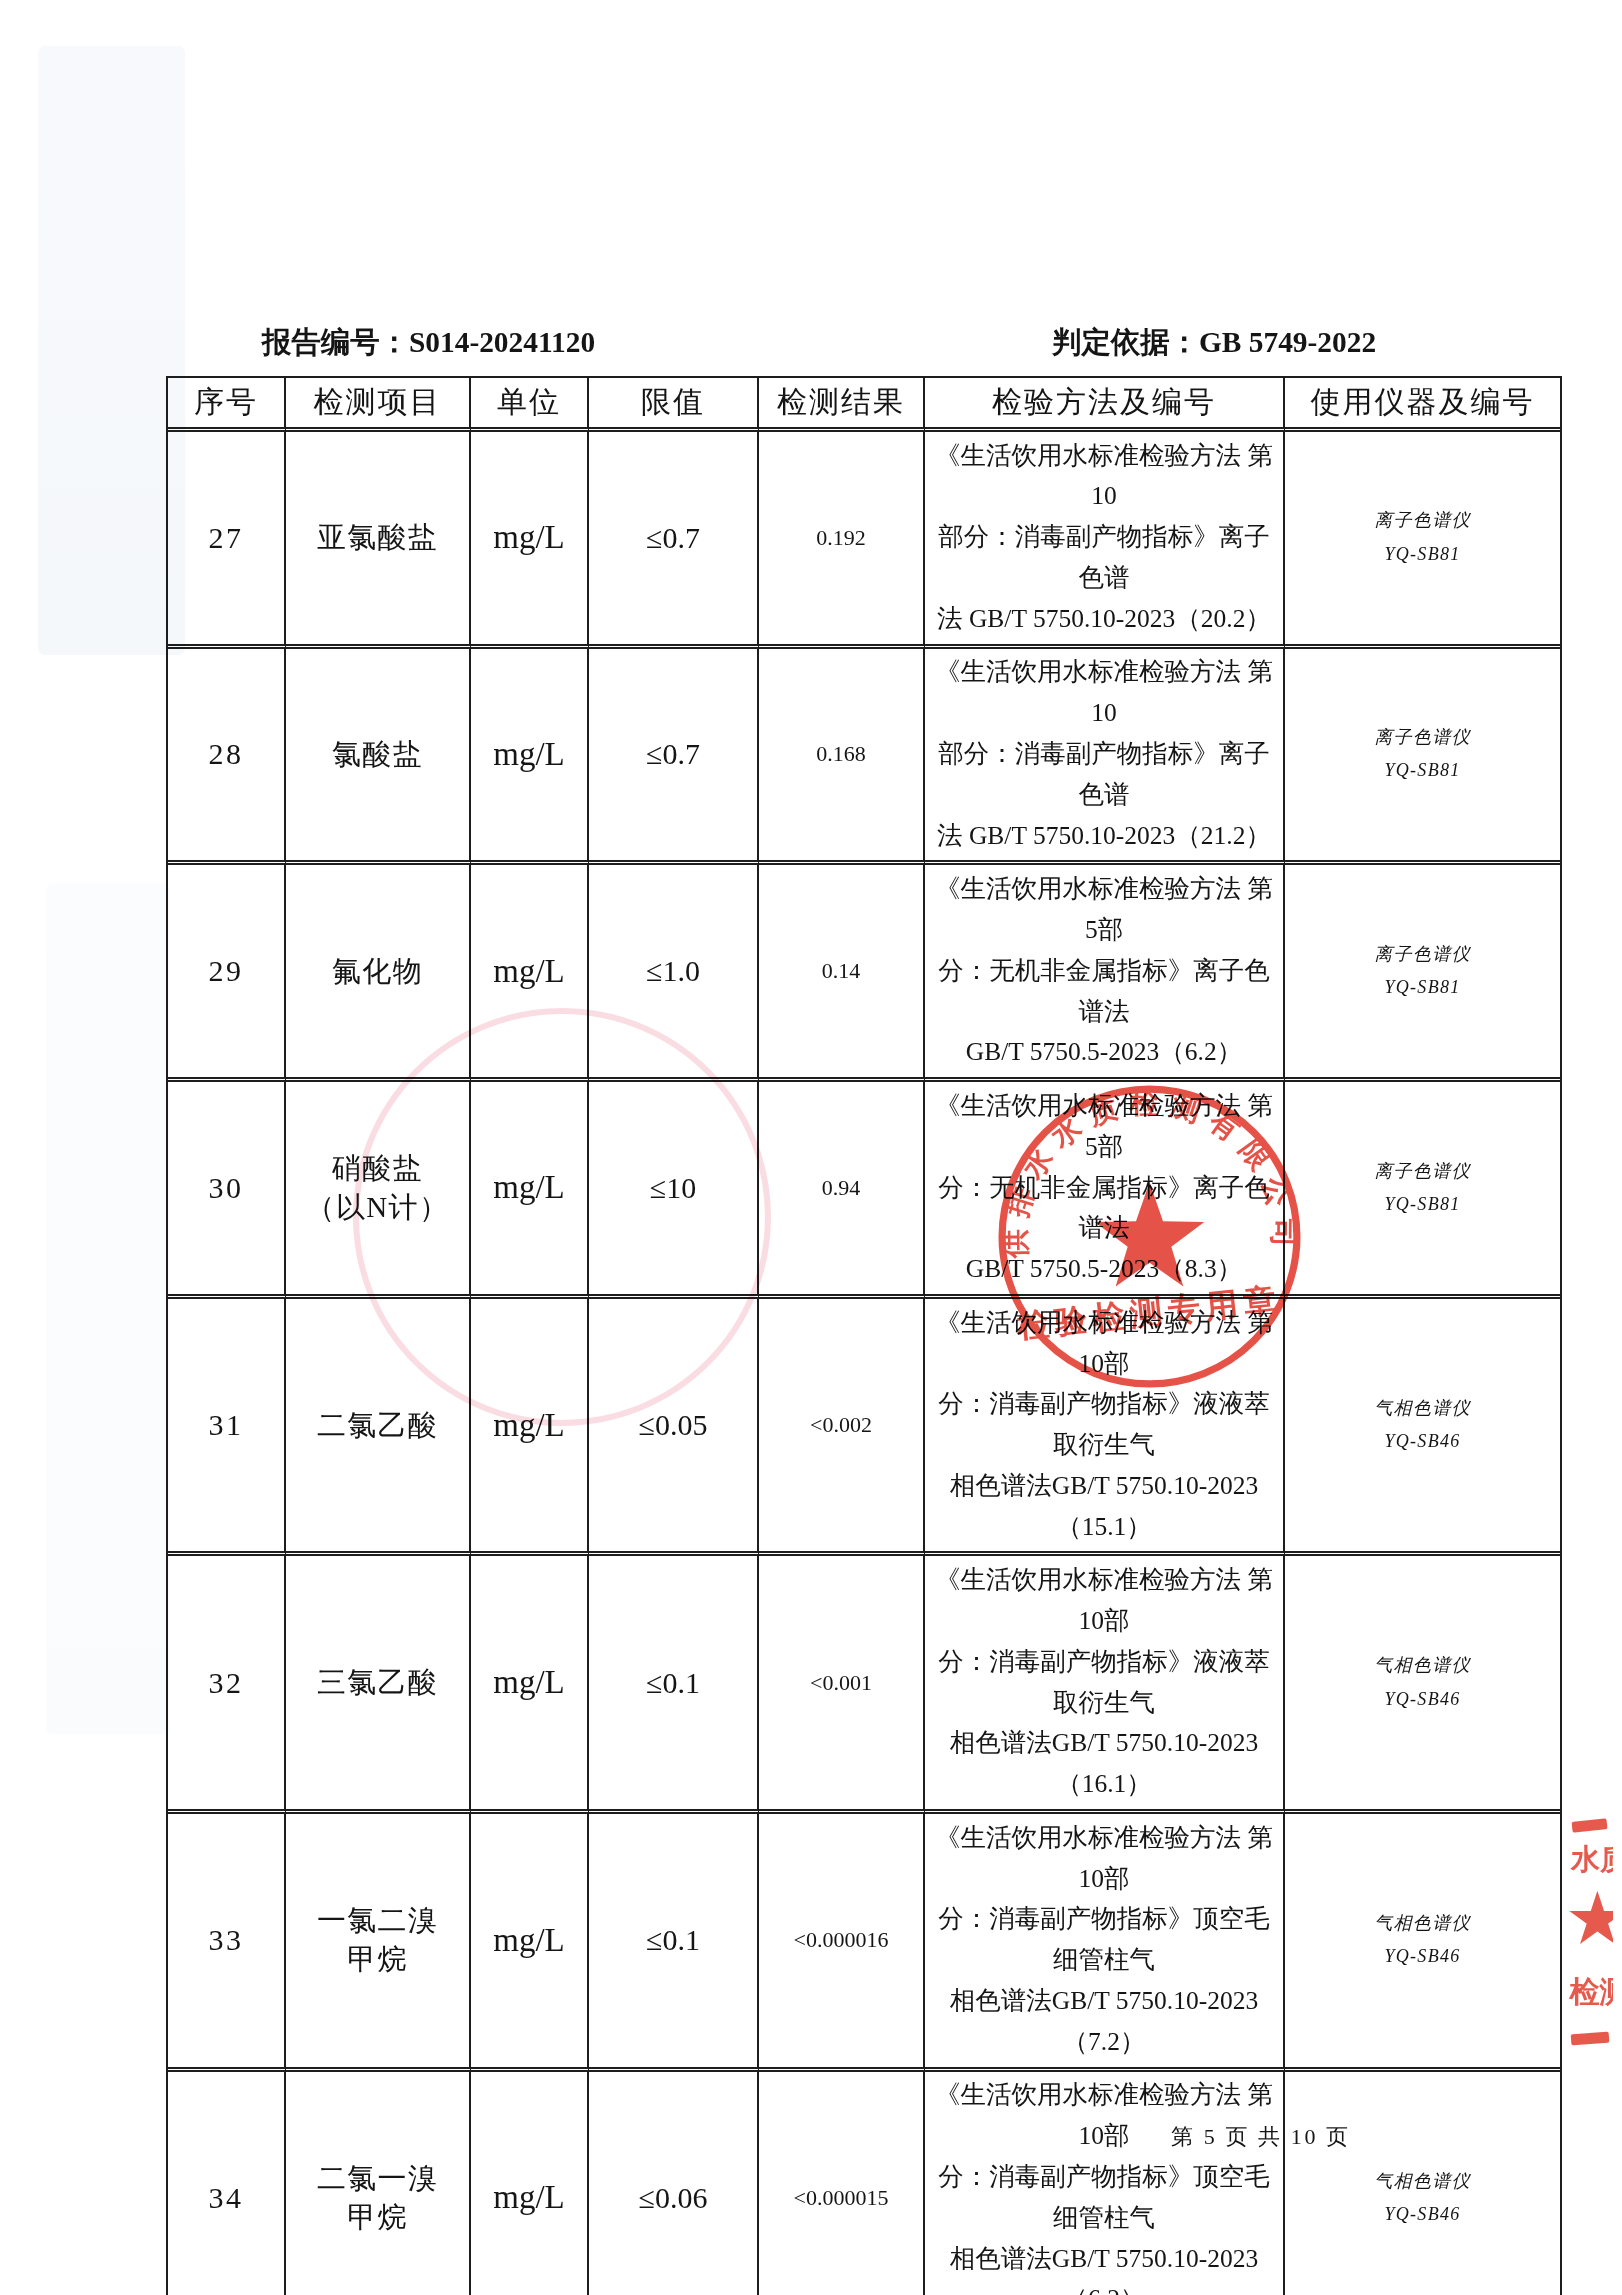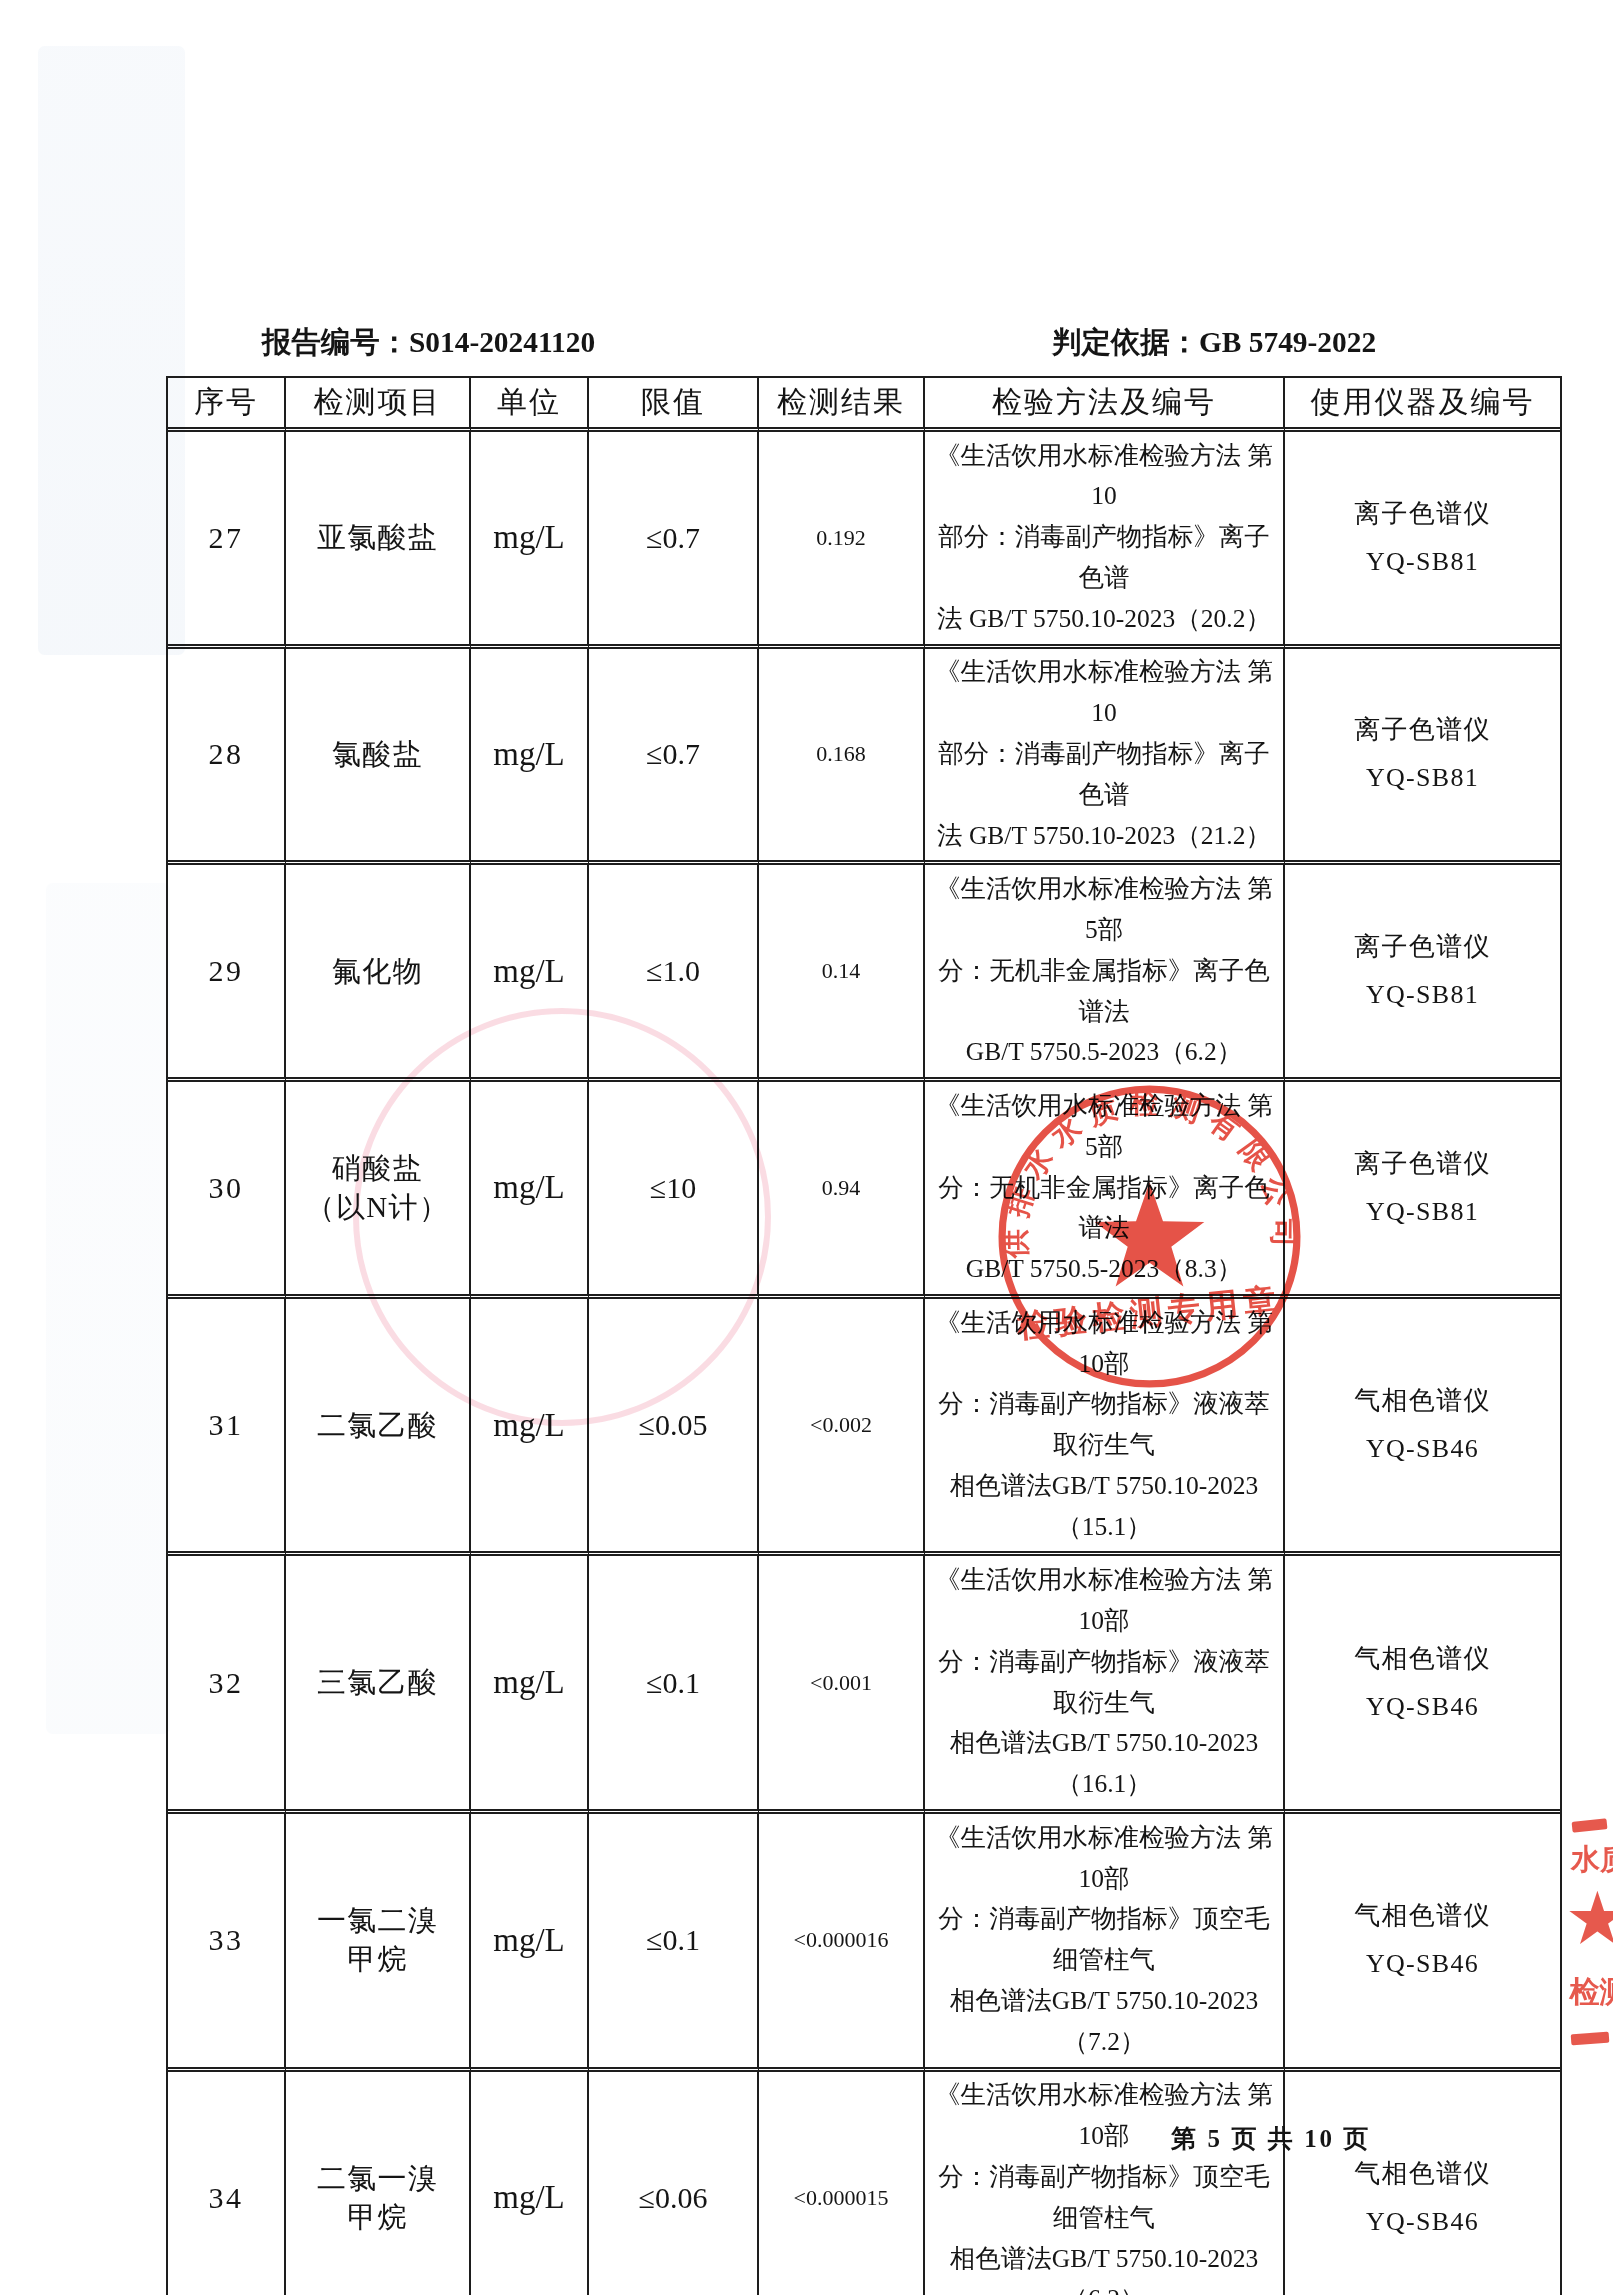--- a/index.html
+++ b/index.html
@@ -35,23 +35,23 @@
   .report thead th { border-bottom:5.2px double #1d1d1d; font-size:30px; letter-spacing:2px; }
   .report tbody tr td { border-bottom:5.2px double #1d1d1d; }
   .report tbody tr:last-child td { border-bottom:none; }
 
   .c-no     { font-size:30px; letter-spacing:2.6px; }
   .c-item   { font-size:29px; white-space:pre-line; line-height:1.35; letter-spacing:1.3px; }
   .c-unit   { font-size:33px; }
   .c-limit  { font-size:30px; }
   .c-result { font-size:22px; }
   .c-method { font-size:25.5px; white-space:pre-line; line-height:1.6; padding:3.9px 2.6px; }
-  .c-inst   { font-size:26px; white-space:pre-line; line-height:1.85; letter-spacing:1.3px; }
-
-  .footer { position:absolute; left:1171px; top:2122px; font-size:25px; letter-spacing:2.6px;font-weight:bold; }
+  .c-inst   { font-size:18px; white-space:pre-line; line-height:1.85; letter-spacing:1.3px;font-style:italic; }
+
+  .footer { position:absolute; left:1171px; top:2122px; font-size:22px; letter-spacing:2.6px; }
 
   
   .ghost-stamp {
     position:absolute; left:353px; top:1008px; width:406px; height:406px;
     border:6.5px solid rgba(238,140,162,.30); border-radius:50%;
     mix-blend-mode:multiply; pointer-events:none;
   }
   
   .stamp-main {
     position:absolute; left:989px; top:1076px; width:321px; height:321px;

